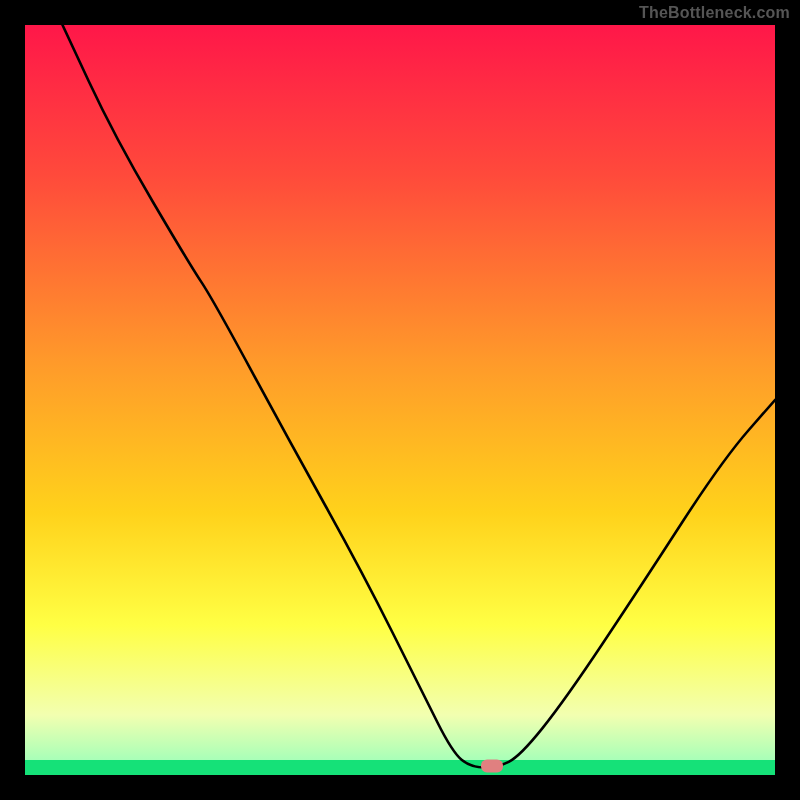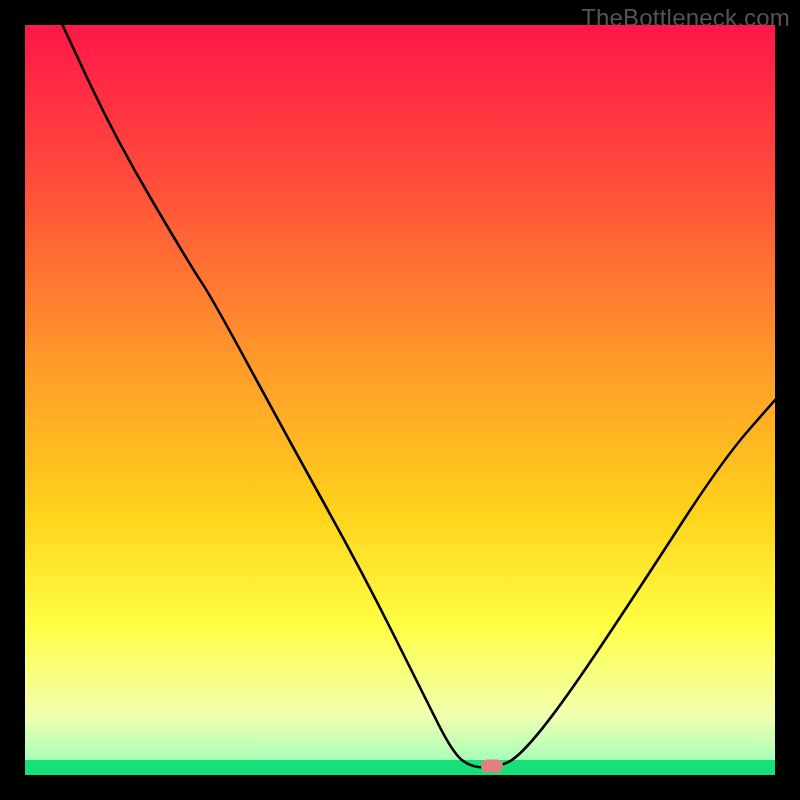--- a/index.html
+++ b/index.html
@@ -13,22 +13,22 @@
   .stage {
     position: relative;
     width: 800px;
     height: 800px;
   }
   .watermark {
     position: absolute;
     top: 4px;
     right: 10px;
     color: #555;
-    font-size: 24px;
-    font-weight: 400;
+    font-size: 16px;
+    font-weight: 700;
     letter-spacing: 0.2px;
   }
   .plot-frame {
     position: absolute;
     left: 25px;
     top: 25px;
     width: 750px;
     height: 750px;
     background: #000;
     overflow: hidden;

